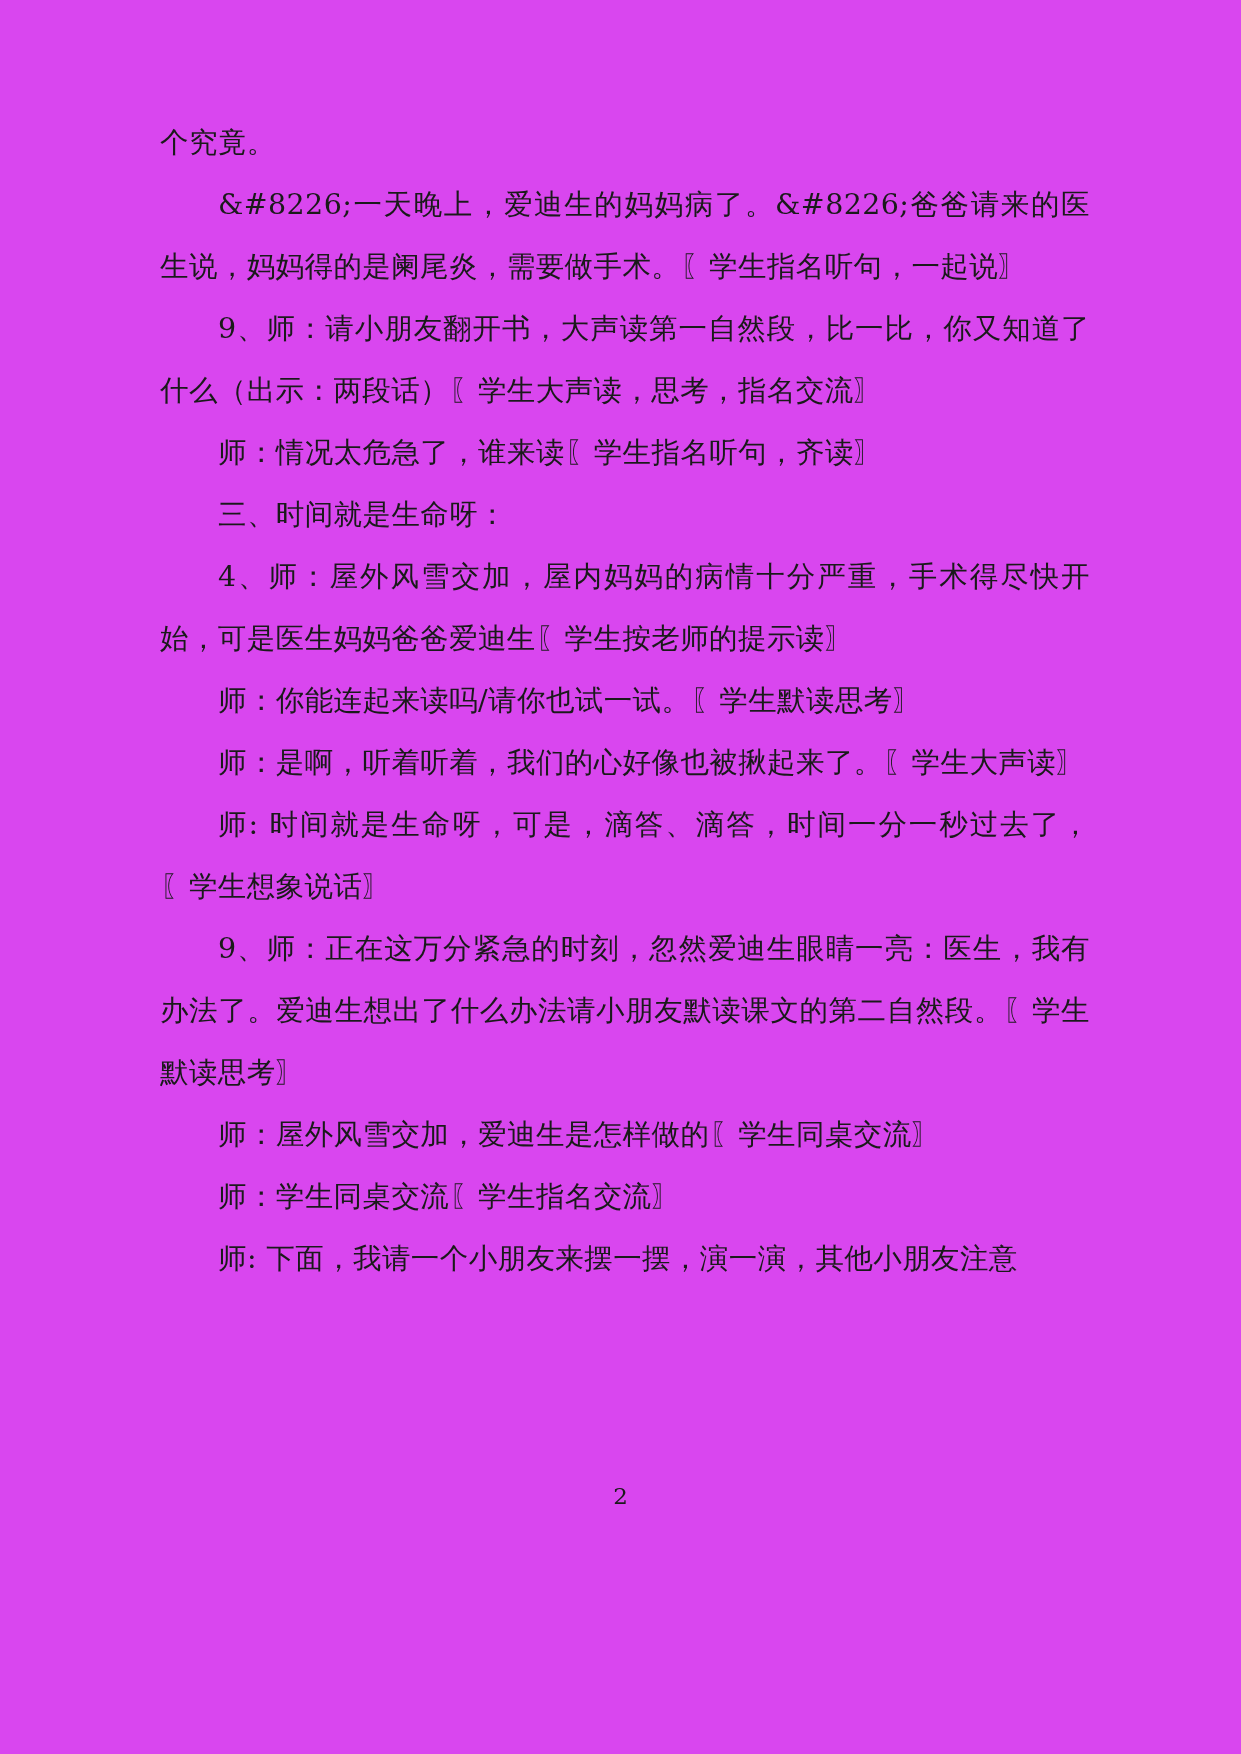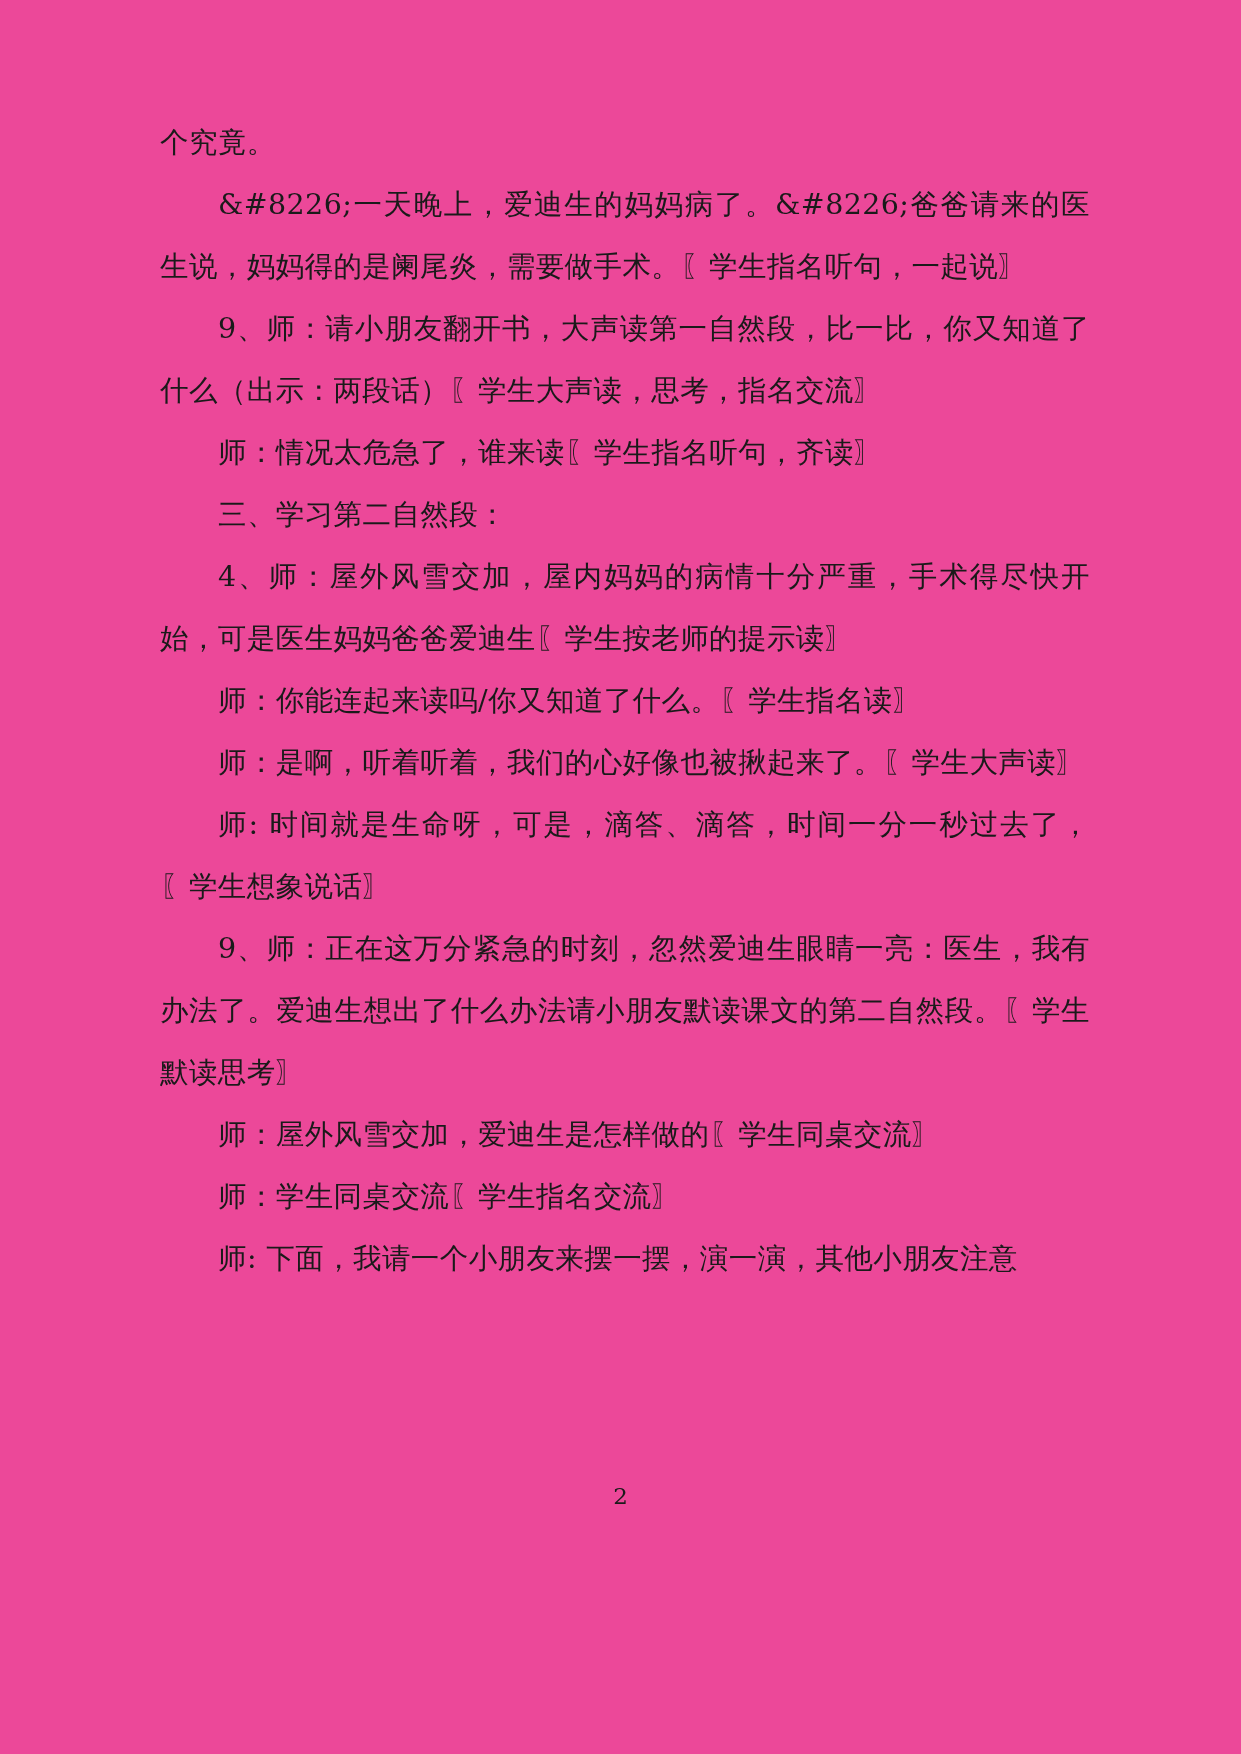--- a/index.html
+++ b/index.html
@@ -4,21 +4,21 @@
 <style>
   html, body {
     margin: 0;
     padding: 0;
     background: #ffffff;
   }
   .page {
     position: relative;
     width: 1241px;
     height: 1754px;
-    background: #ec4899;
+    background: #d946ef;
     margin: 0 auto;
     box-sizing: border-box;
     font-family: "DejaVu Serif", "Liberation Serif", serif;
     overflow: hidden;
   }
   .content {
     position: absolute;
     left: 160px;
     top: 112px;
     width: 930px;
@@ -49,23 +49,23 @@
 </style>
 </head>
 <body>
 
 <div class="page">
   <div class="content">
     <p class="para">个究竟。</p>
     <p class="para indent">&amp;#8226;一天晚上，爱迪生的妈妈病了。&amp;#8226;爸爸请来的医生说，妈妈得的是阑尾炎，需要做手术。〖学生指名听句，一起说〗</p>
     <p class="para indent">9、师：请小朋友翻开书，大声读第一自然段，比一比，你又知道了什么（出示：两段话）〖学生大声读，思考，指名交流〗</p>
     <p class="para indent">师：情况太危急了，谁来读〖学生指名听句，齐读〗</p>
-    <p class="para indent">三、学习第二自然段：</p>
+    <p class="para indent">三、时间就是生命呀：</p>
     <p class="para indent">4、师：屋外风雪交加，屋内妈妈的病情十分严重，手术得尽快开始，可是医生妈妈爸爸爱迪生〖学生按老师的提示读〗</p>
-    <p class="para indent">师：你能连起来读吗/你又知道了什么。〖学生指名读〗</p>
+    <p class="para indent">师：你能连起来读吗/请你也试一试。〖学生默读思考〗</p>
     <p class="para indent">师：是啊，听着听着，我们的心好像也被揪起来了。〖学生大声读〗</p>
     <p class="para indent">师: 时间就是生命呀，可是，滴答、滴答，时间一分一秒过去了，〖学生想象说话〗</p>
     <p class="para indent">9、师：正在这万分紧急的时刻，忽然爱迪生眼睛一亮：医生，我有办法了。爱迪生想出了什么办法请小朋友默读课文的第二自然段。〖学生默读思考〗</p>
     <p class="para indent">师：屋外风雪交加，爱迪生是怎样做的〖学生同桌交流〗</p>
     <p class="para indent">师：学生同桌交流〖学生指名交流〗</p>
     <p class="para indent">师: 下面，我请一个小朋友来摆一摆，演一演，其他小朋友注意</p>
   </div>
   <div class="page-number">2</div>
 </div>
 

